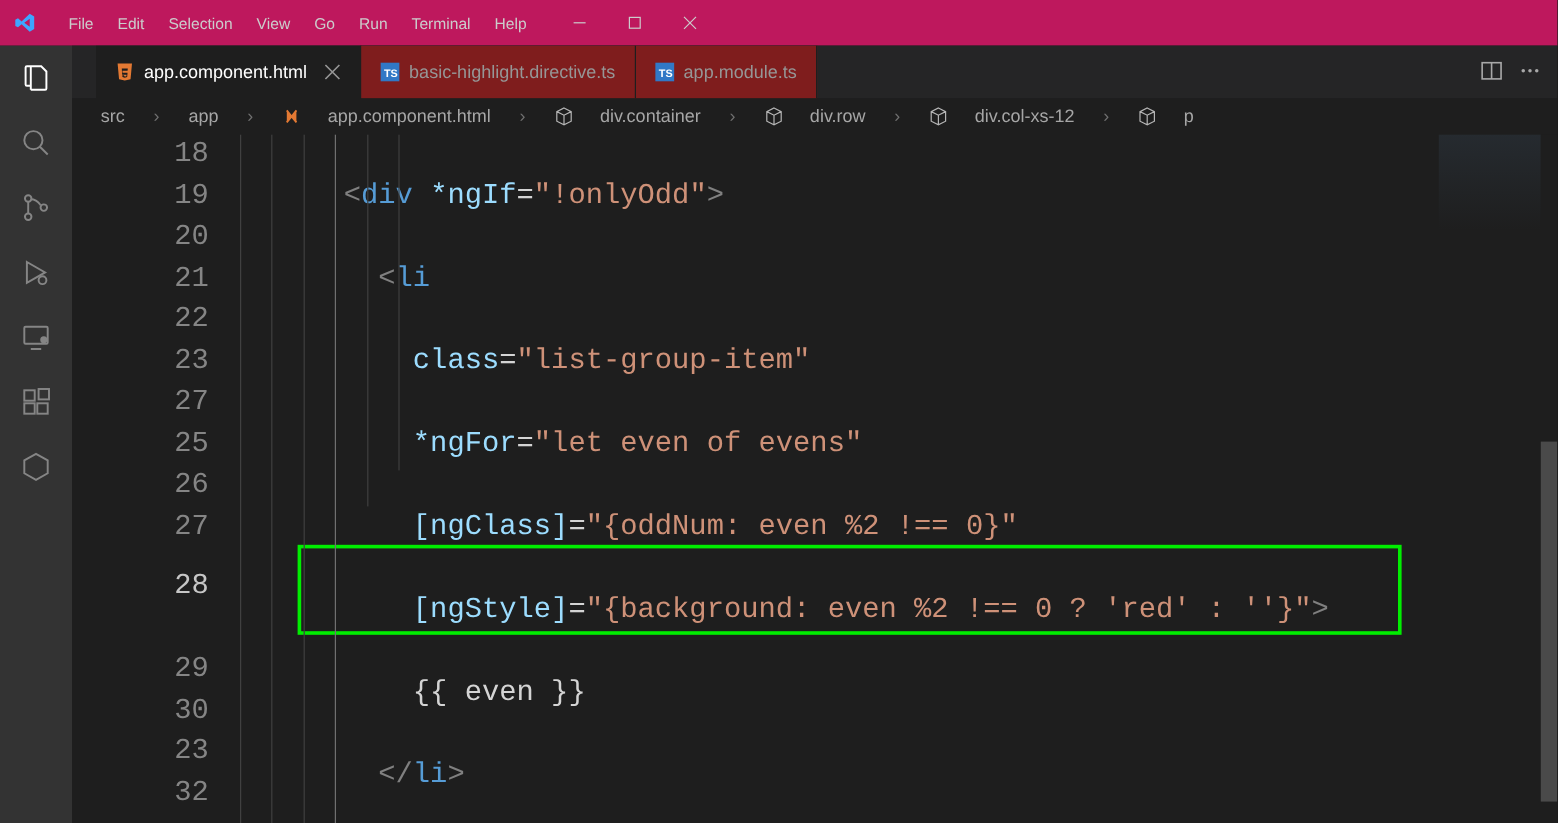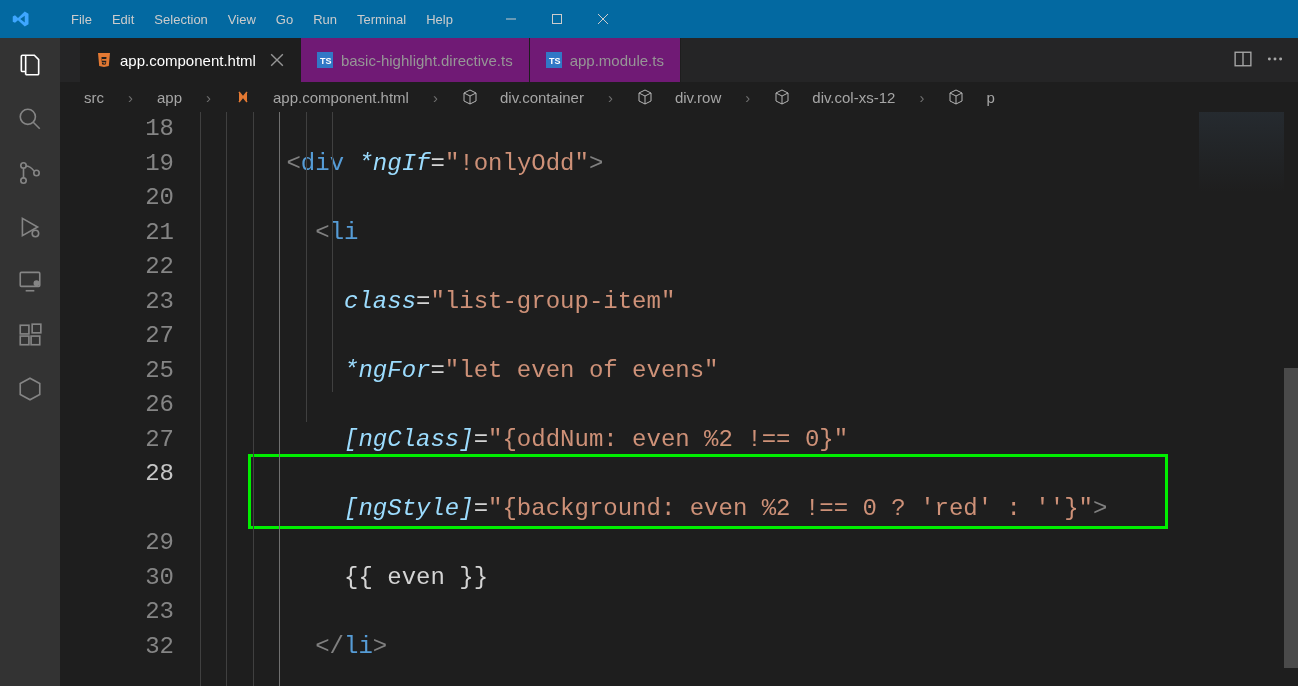--- a/index.html
+++ b/index.html
@@ -10,25 +10,25 @@
       font-size: 13px;
       width: 1298px;
       height: 686px;
       overflow: hidden;
       display: flex;
       flex-direction: column;
     }
     
     .title-bar {
       height: 38px;
-      background: #0369a1;
+      background: #be185d;
       display: flex;
       align-items: center;
       padding: 0 8px;
-      gap: 25px;
+      gap: 11px;
       color: #cccccc;
     }
     .vscode-logo {
       width: 18px;
       height: 18px;
       margin-left: 4px;
       margin-right: 6px;
     }
     .menu-items { display: flex; gap: 0; }
     .menu-item { padding: 6px 10px; cursor: pointer; }
@@ -74,21 +74,21 @@
       background: #252526;
       display: flex;
       align-items: stretch;
       padding-left: 20px;
     }
     .tab {
       display: flex;
       align-items: center;
       padding: 0 16px;
       gap: 8px;
-      background: #701a75;
+      background: #7f1d1d;
       color: #969696;
       font-size: 15px;
       border-right: 1px solid #1e1e1e;
       cursor: pointer;
     }
     .tab.active {
       background: #1e1e1e;
       color: #ffffff;
     }
     .tab .file-icon { width: 16px; height: 16px; }
@@ -118,21 +118,21 @@
     .gutter {
       width: 112px;
       text-align: right;
       padding-right: 26px;
       color: #858585;
       font-family: Consolas, "Courier New", monospace;
       font-size: 24px;
       line-height: 34.5px;
       padding-top: 0;
     }
-    .gutter .ln-active { color: #c6c6c6; }
+    .gutter .ln-active { color: #c6c6c6; margin-top: 15px; }
     .code {
       flex: 1;
       font-family: Consolas, "Courier New", monospace;
       font-size: 24px;
       line-height: 34.5px;
       white-space: pre;
       color: #d4d4d4;
       position: relative;
     }
     .indent-guides {
@@ -147,21 +147,21 @@
       top: 0;
       height: 100%;
       width: 1px;
       background: #404040;
     }
     .ig.active { background: #707070; }
     
     
     .t-punc { color: #808080; }
     .t-tag { color: #569cd6; }
-    .t-attr { color: #9cdcfe; font-style: italic; }
+    .t-attr { color: #9cdcfe; }
     .t-eq { color: #d4d4d4; }
     .t-str { color: #ce9178; }
     .t-txt { color: #d4d4d4; }
 
     .highlight-box {
       border: 3px solid #00ee00;
       position: absolute;
     }
 
     .minimap {

